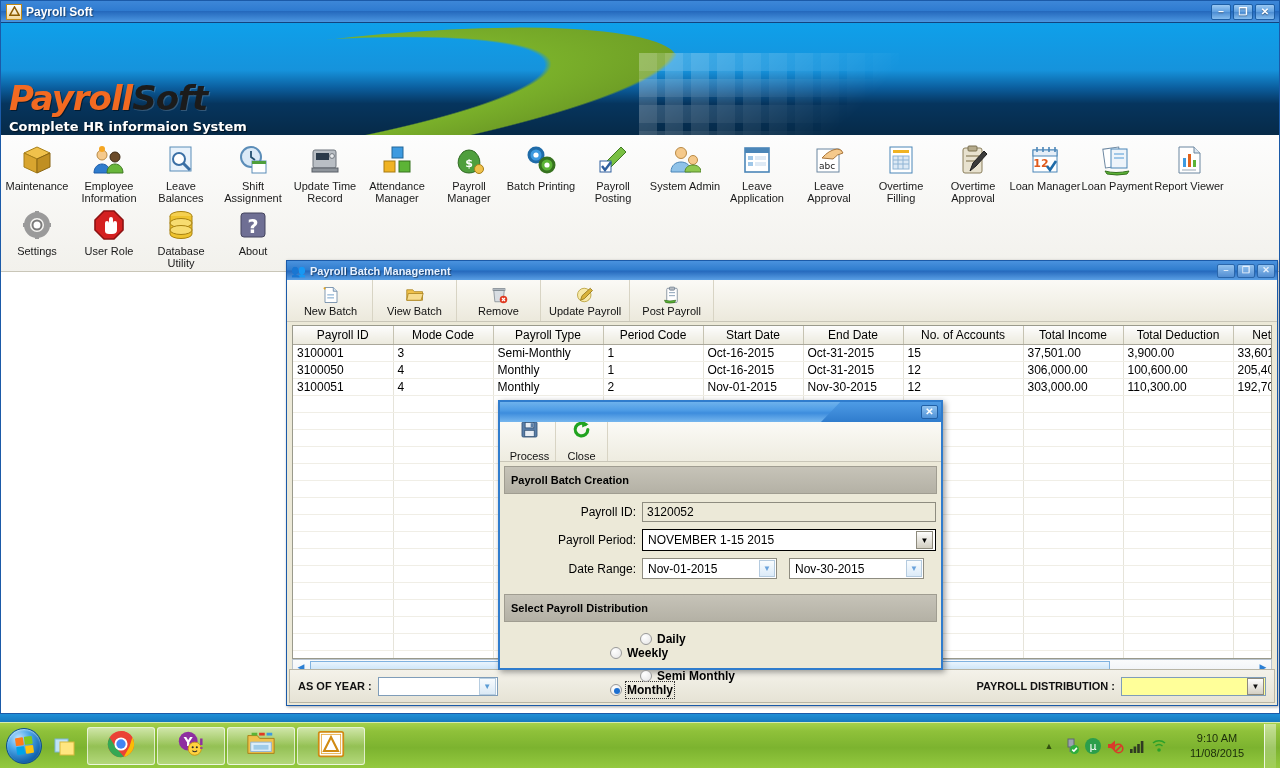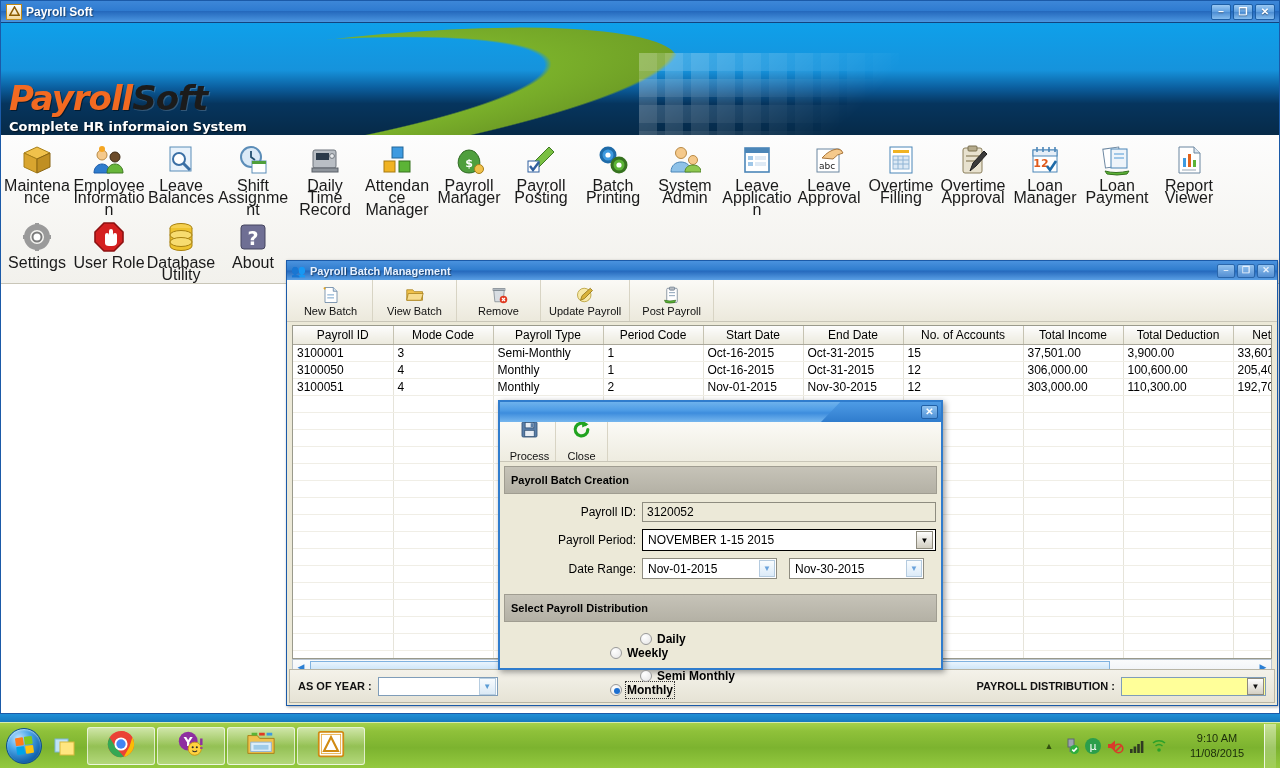--- a/index.html
+++ b/index.html
@@ -96,21 +96,21 @@
     width: 72px; padding-top: 4px;
     display: flex; flex-direction: column; align-items: center;
     cursor: default;
   }
   .tb-ico {
     width: 34px; height: 34px; margin-bottom: 3px;
     display: flex; align-items: center; justify-content: center;
     font-size: 26px; line-height: 1;
   }
   .tb-lab {
-    font-size: 16px; color: #1a1a1a; text-align: center;
+    font-size: 11px; color: #1a1a1a; text-align: center;
     line-height: 12px; width: 72px; word-wrap: break-word;
   }
 
   
   .gi { display:block; width:32px; height:32px; position:relative; }
 
   
   .child-window {
     position: absolute; left: 285px; top: 259px; width: 992px; height: 446px;
     border: 1px solid #1b5aa8;
@@ -443,63 +443,63 @@
           </div>
           <div class="tb-item">
             <div class="tb-ico">
               <svg class="gi" viewBox="0 0 32 32">
                 <rect x="4" y="6" width="23" height="18" rx="2" fill="#b9bec4" stroke="#6f757c"></rect>
                 <rect x="7" y="9" width="13" height="7" fill="#2b3a4a"></rect>
                 <circle cx="23" cy="12" r="2.4" fill="#e8eaed" stroke="#6f757c"></circle>
                 <rect x="3" y="24" width="26" height="4" fill="#8e949b" stroke="#5b6168"></rect>
               </svg>
             </div>
-            <div class="tb-lab">Daily Time Record</div>
+            <div class="tb-lab">Update Time Record</div>
           </div>
           <div class="tb-item">
             <div class="tb-ico">
               <svg class="gi" viewBox="0 0 32 32">
                 <rect x="11" y="3" width="11" height="11" fill="#3d9ae0" stroke="#226699"></rect>
                 <rect x="3" y="17" width="11" height="11" fill="#f0b323" stroke="#a87a11"></rect>
                 <rect x="18" y="17" width="11" height="11" fill="#5cb436" stroke="#36721f"></rect>
               </svg>
             </div>
             <div class="tb-lab">Attendance Manager</div>
           </div>
           <div class="tb-item">
             <div class="tb-ico">
               <svg class="gi" viewBox="0 0 32 32">
                 <path d="M10 8 q6-4 12 0 q7 7 4 15 q-3 6-10 6 q-7 0-10-6 q-3-8 4-15z" fill="#4f9f3d" stroke="#2f6a22"></path>
                 <text x="16" y="23" font-size="11" fill="#fff" text-anchor="middle" font-family="DejaVu Sans" font-weight="bold">$</text>
                 <circle cx="26" cy="25" r="4.5" fill="#f0c14b" stroke="#a77f18"></circle>
               </svg>
             </div>
             <div class="tb-lab">Payroll Manager</div>
+          </div>
+          <div class="tb-item">
+            <div class="tb-ico">
+              <svg class="gi" viewBox="0 0 32 32">
+                <circle cx="11" cy="11" r="7" fill="#3d9ae0" stroke="#1f6ba8" stroke-width="3"></circle>
+                <circle cx="11" cy="11" r="2.6" fill="#fff"></circle>
+                <circle cx="22" cy="21" r="7" fill="#5cb436" stroke="#36721f" stroke-width="3"></circle>
+                <circle cx="22" cy="21" r="2.6" fill="#fff"></circle>
+              </svg>
+            </div>
+            <div class="tb-lab">Batch Printing</div>
           </div>
           <div class="tb-item">
             <div class="tb-ico">
               <svg class="gi" viewBox="0 0 32 32">
                 <path d="M6 26 L9 18 L24 3 l5 5 L14 23 Z" fill="#7ac043" stroke="#3f7a22"></path>
                 <path d="M24 3 l5 5" stroke="#3f7a22"></path>
                 <rect x="3" y="17" width="11" height="11" fill="#fff" stroke="#2f5f9e"></rect>
                 <path d="M5 22 l3 4 l6-8" stroke="#2f5f9e" stroke-width="2.4" fill="none"></path>
               </svg>
             </div>
             <div class="tb-lab">Payroll Posting</div>
-          </div>
-          <div class="tb-item">
-            <div class="tb-ico">
-              <svg class="gi" viewBox="0 0 32 32">
-                <circle cx="11" cy="11" r="7" fill="#3d9ae0" stroke="#1f6ba8" stroke-width="3"></circle>
-                <circle cx="11" cy="11" r="2.6" fill="#fff"></circle>
-                <circle cx="22" cy="21" r="7" fill="#5cb436" stroke="#36721f" stroke-width="3"></circle>
-                <circle cx="22" cy="21" r="2.6" fill="#fff"></circle>
-              </svg>
-            </div>
-            <div class="tb-lab">Batch Printing</div>
           </div>
           <div class="tb-item">
             <div class="tb-ico">
               <svg class="gi" viewBox="0 0 32 32">
                 <circle cx="12" cy="9" r="5.5" fill="#f5c98b" stroke="#b98a45"></circle>
                 <path d="M2 28 c0-7 5-10 10-10 s10 3 10 10z" fill="#8fc2e8" stroke="#4b86b8"></path>
                 <circle cx="24" cy="16" r="4.5" fill="#f5c98b" stroke="#b98a45"></circle>
                 <path d="M16 28 c0-5 4-7 8-7 s8 2 8 7z" fill="#8ec84f" stroke="#56882d"></path>
               </svg>
             </div>

